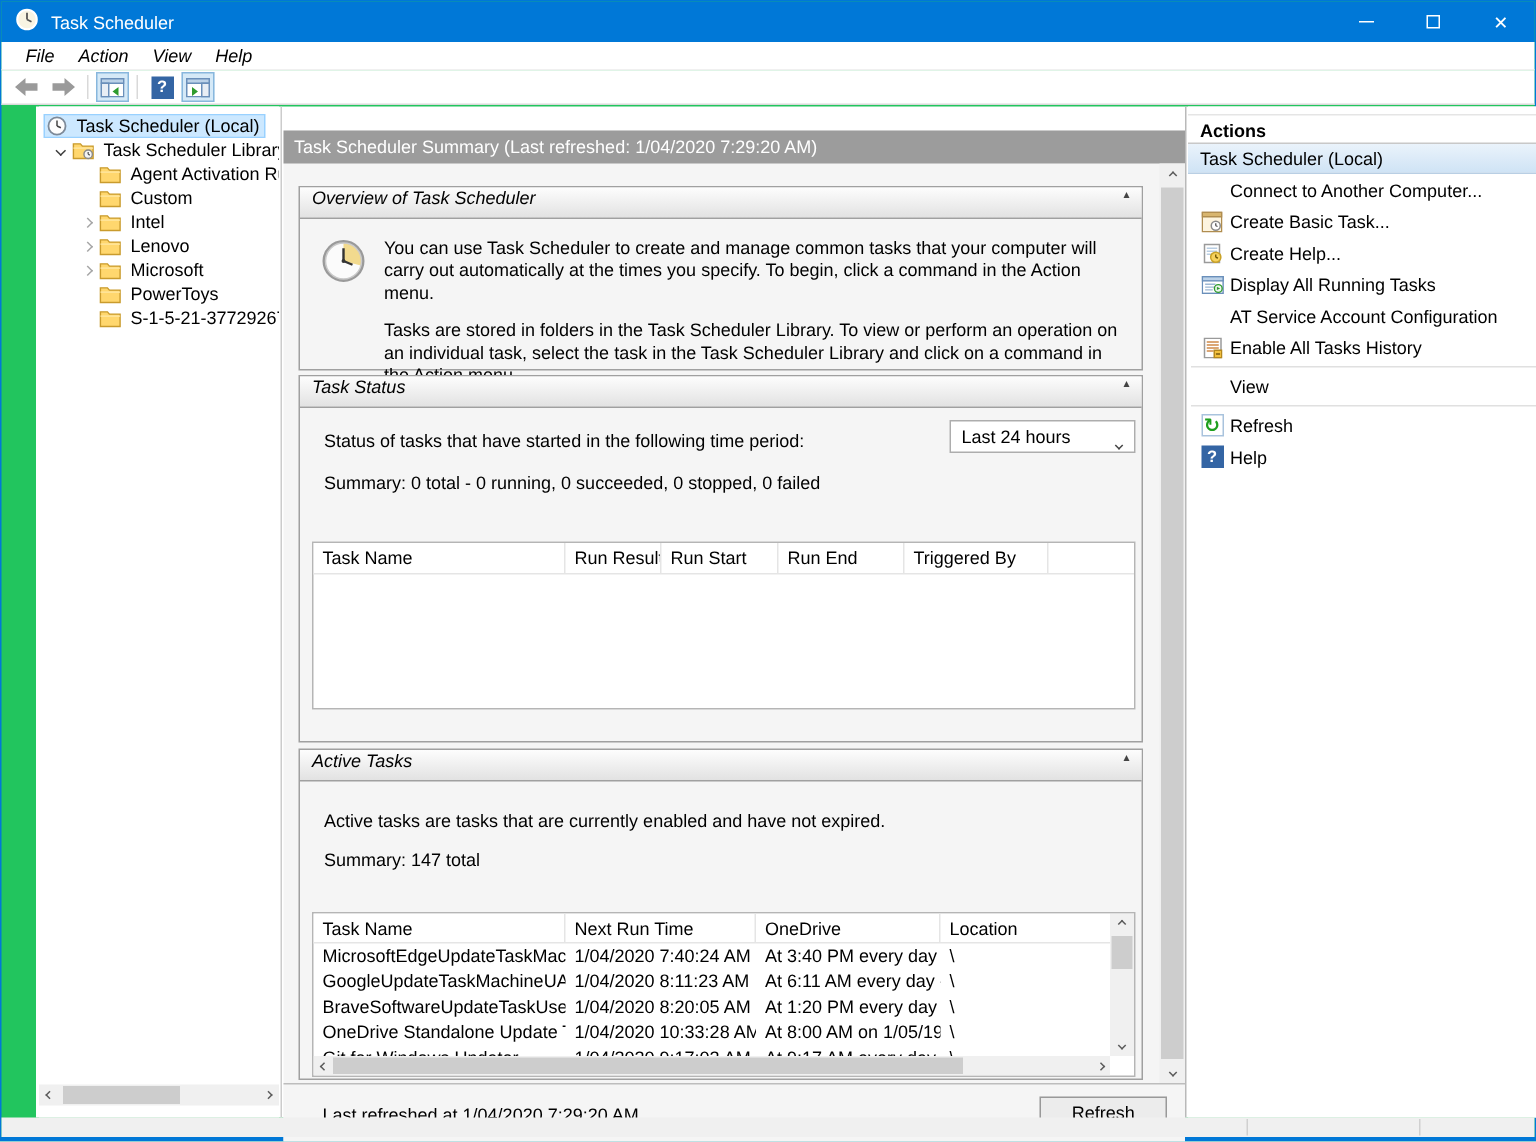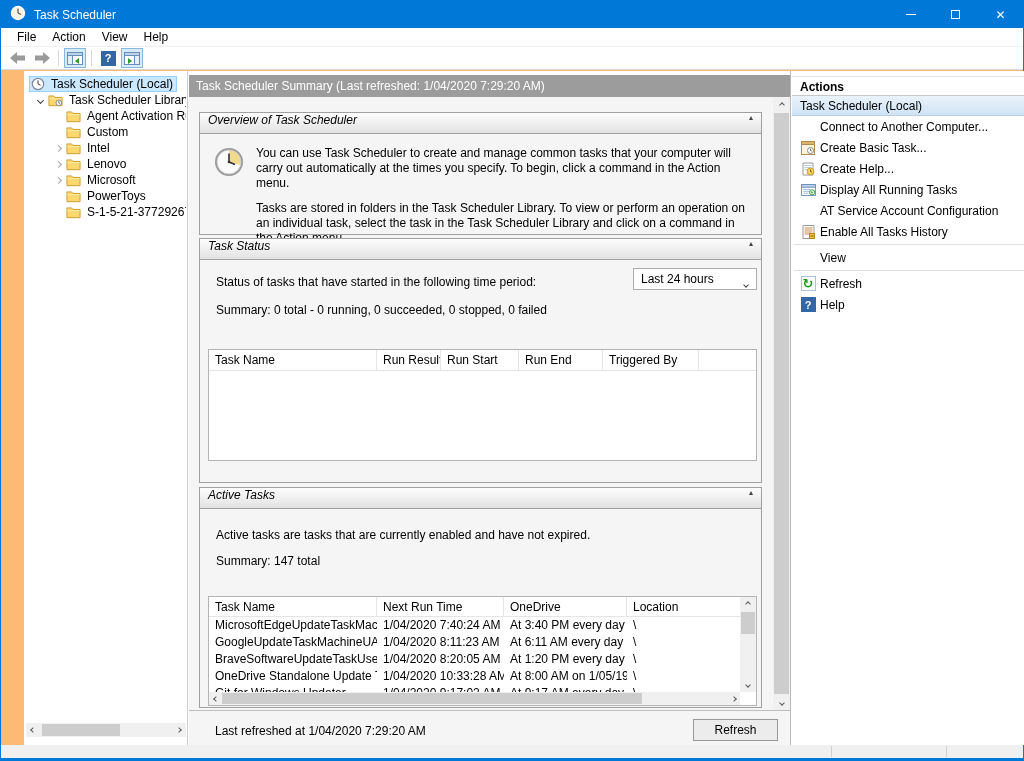--- a/index.html
+++ b/index.html
@@ -1,31 +1,31 @@
 <!DOCTYPE html>
 <html><head>
 <meta charset="utf-8">
 <style>
   * { margin:0; padding:0; box-sizing:border-box; }
   html,body { width:1024px; height:761px; overflow:hidden; }
   body { font-family:"Liberation Sans","DejaVu Sans",sans-serif; font-size:12px; color:#000; background:#fff; }
-  .window { position:relative; width:1024px; height:761px; border:1px solid #0078d7; border-bottom:3px solid #0078d7; background:#fdba74; }
+  .window { position:relative; width:1024px; height:761px; border:1px solid #0078d7; border-bottom:3px solid #0078d7; background:#22c55e; }
 
   
   .titlebar { position:absolute; left:0; top:0; width:100%; height:27px; background:#0078d7; color:#fff; display:flex; align-items:center; }
   .titlebar .appicon { margin:0 8px 0 9px; }
   .titlebar .title { font-size:12px; }
   .caption-btns { position:absolute; right:0; top:0; height:27px; display:flex; }
   .cap-btn { width:45px; height:27px; display:flex; align-items:center; justify-content:center; color:#fff; }
   .min-glyph { width:10px; height:1px; background:#fff; display:block; }
   .max-glyph { width:9px; height:9px; border:1px solid #fff; display:block; }
 
   
   .menubar { position:absolute; left:0; top:27px; width:100%; height:19px; background:#fff; display:flex; align-items:center; padding-left:8px; border-bottom:1px solid #f0f0f0; }
-  .menu-item { padding:20px 8px; }
+  .menu-item { padding:20px 8px;font-style:italic; }
 
   
   .toolbar { position:absolute; left:0; top:46px; width:100%; height:23px; background:#fff; border-bottom:1px solid #d9d9d9; display:flex; align-items:center; padding-left:5px; }
   .tb-btn { width:22px; height:20px; display:flex; align-items:center; justify-content:center; margin:0 1px; }
   .tb-btn.toggled { background:#d5e9f7; border:1px solid #88b7dd; }
   .tb-sep { width:1px; height:16px; background:#d9d9d9; margin:0 4px; }
   .helpbox { width:15px; height:15px; background:#3465a4; color:#fff; font-weight:bold; font-size:11px; display:flex; align-items:center; justify-content:center; }
 
   
   .main { position:absolute; left:0; top:70px; width:1022px; height:674px; background:#fff;margin-left:23px; }
@@ -49,21 +49,21 @@
   .indent0 { padding-left:4px; }
   
   .tree-hscroll { position:absolute; left:0; bottom:-66px; top:652px; width:160px; height:14px; background:#f0f0f0; }
   .hs-arrow { position:absolute; top:0; width:14px; height:14px; display:flex; align-items:center; justify-content:center; }
   .hs-thumb { position:absolute; top:1px; height:12px; background:#cdcdcd; }
   .chev-s { display:inline-block; width:4px; height:4px; border-right:1.2px solid #5a5a5a; border-bottom:1.2px solid #5a5a5a; }
   .chev-s.left { transform:rotate(135deg); } .chev-s.rightp { transform:rotate(-45deg); }
   .chev-s.up { transform:rotate(-135deg); } .chev-s.downp { transform:rotate(45deg); }
 
   
-  .center-panel { position:absolute; left:165px; top:4px; width:601px; height:674px; background:#f5f5f5; }
+  .center-panel { position:absolute; left:165px; top:16px; width:601px; height:674px; background:#f5f5f5; }
   .summary-header { height:22px; background:#9c9c9c; color:#fff; line-height:22px; padding-left:7px; white-space:nowrap; overflow:hidden; }
   .center-body { position:absolute; left:0; top:22px; width:601px; height:613px; }
   .center-vscroll { position:absolute; right:0; top:0; width:17px; height:613px; background:#f0f0f0; }
   .vs-arrow { position:absolute; left:0; width:17px; height:15px; display:flex; align-items:center; justify-content:center; }
   .vs-thumb { position:absolute; left:1px; width:15px; background:#cdcdcd; }
 
   .secbox { position:absolute; left:10px; width:563px; border:1px solid #a0a0a0; background:#f5f5f5; }
   .sec-header { height:21px; background:linear-gradient(#fdfdfd,#e2e2e2); border-bottom:1px solid #a0a0a0; display:flex; align-items:flex-start; padding:0 8px;font-style:italic; }
   .sec-title { flex:1; }
   .sec-arrow { font-size:8px; color:#444; }

